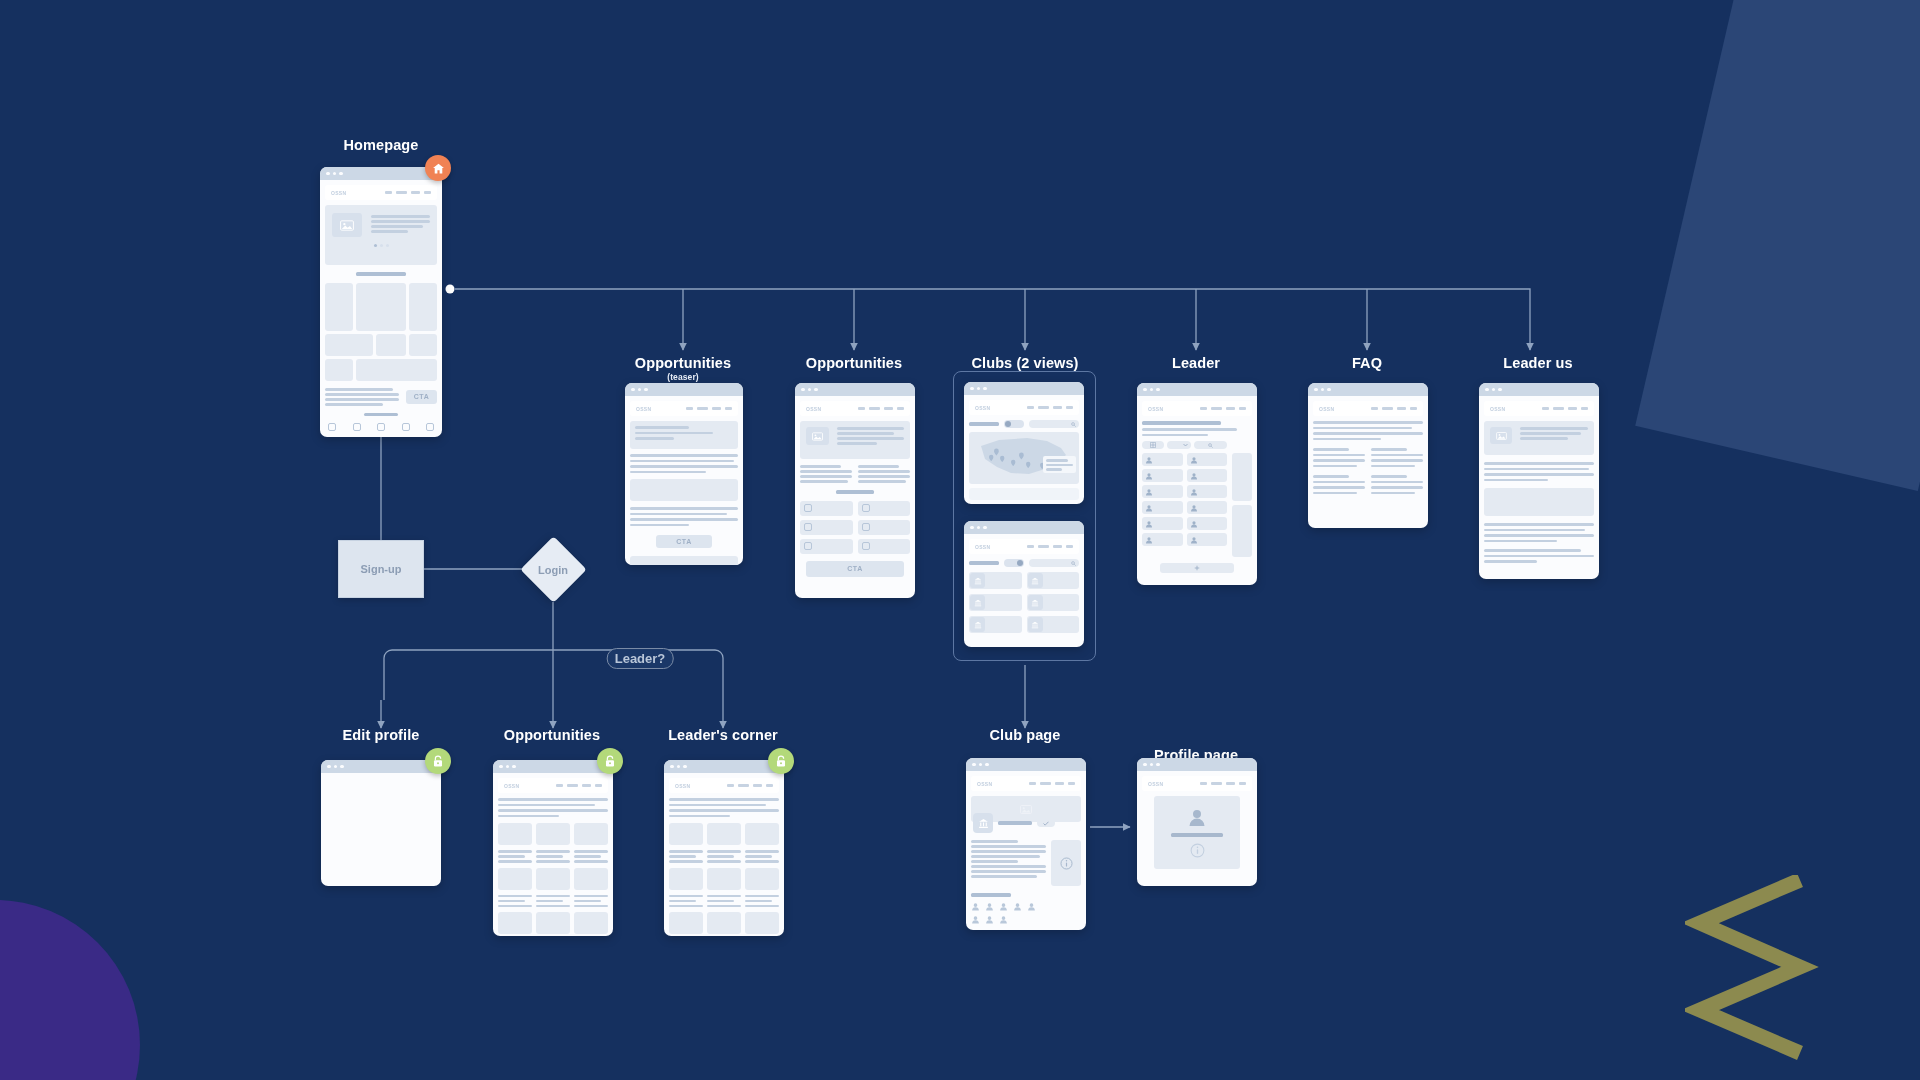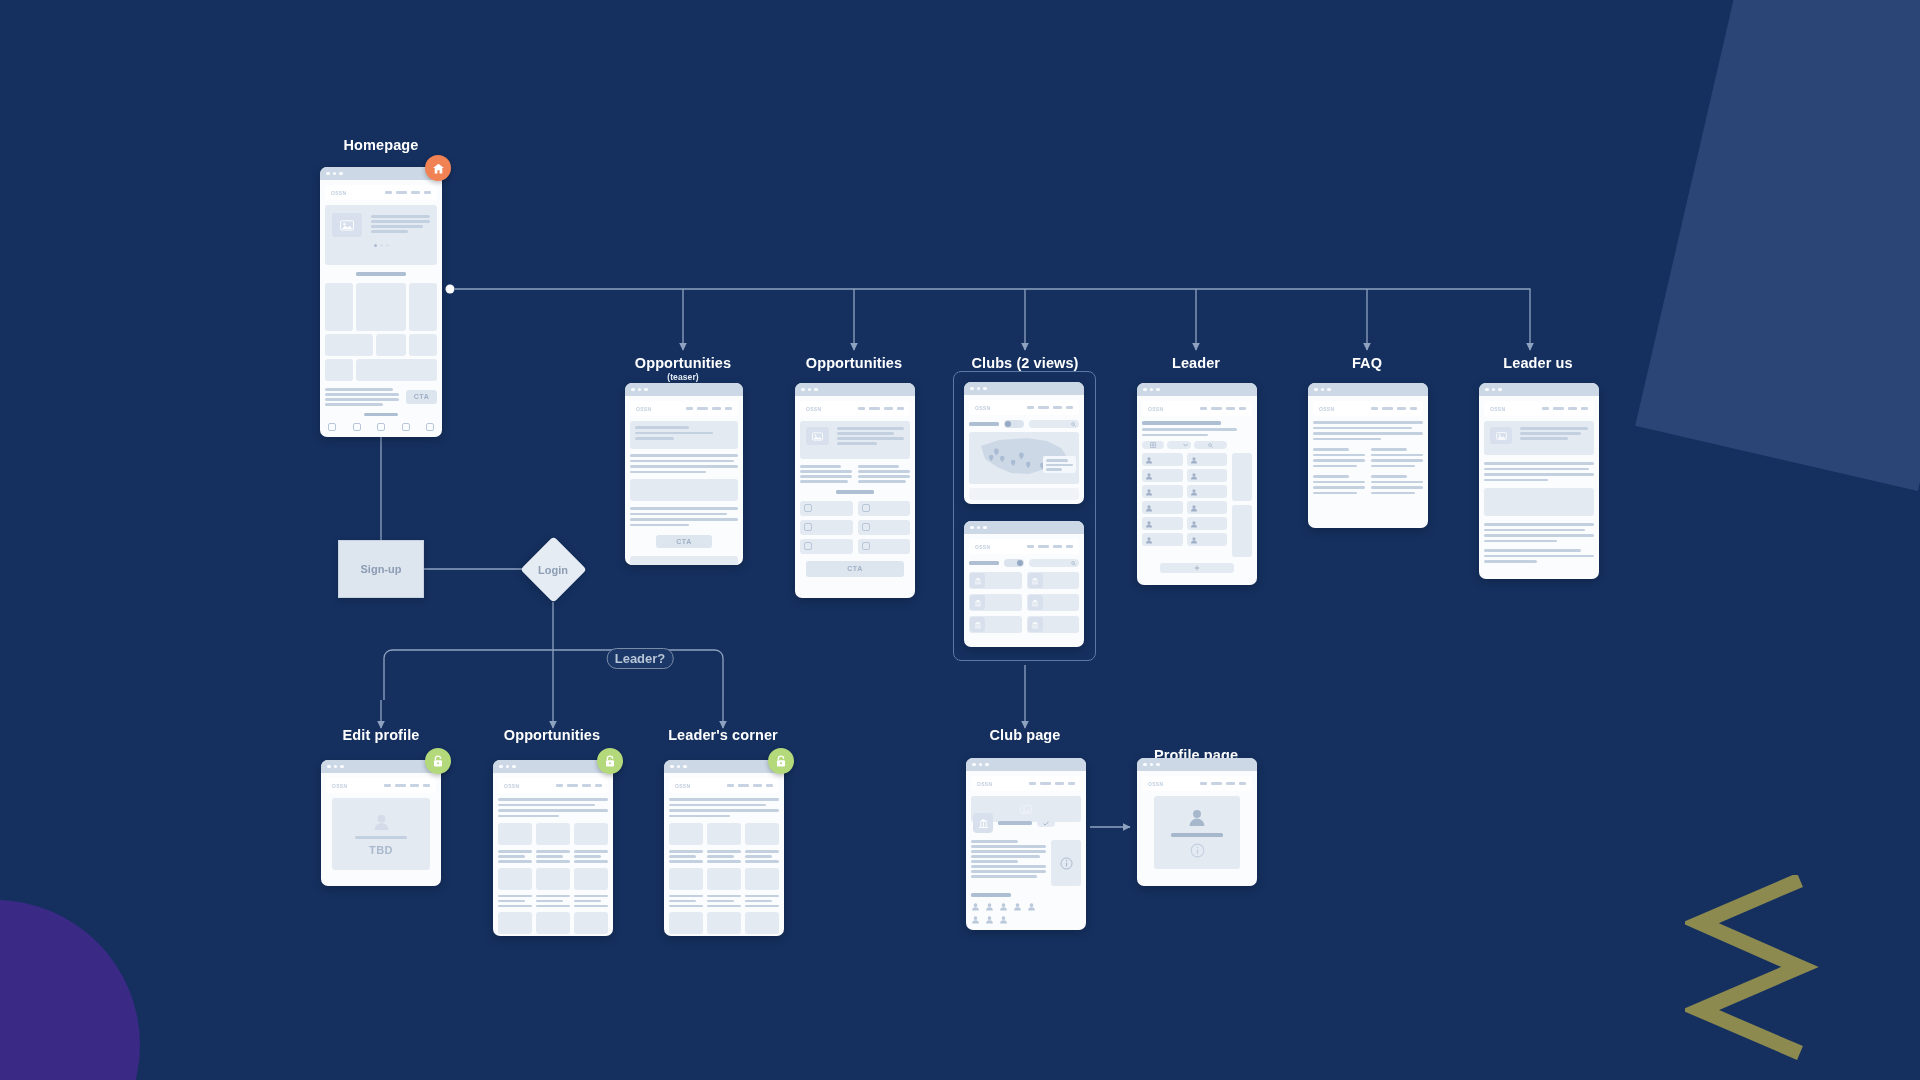--- a/index.html
+++ b/index.html
@@ -805,38 +805,20 @@
       <rect x="3.2" y="9" width="13.6" height="10.5" rx="2" fill="#ffffff"></rect>
       <circle cx="10" cy="14" r="1.7" fill="#b3d97a"></circle>
     </svg>
   </div>
   <div class="card" style="left:321px; top:760px; width:120px; height:126px;">
     <div class="card-bar">
         <i></i>
         <i></i>
         <i></i>
       </div>
-    <div class="card-body">
-      <div class="nav">
-        <span class="logo">OSSN</span>
-        <span class="navlinks">
-          <u style="width:7px"></u>
-            <u style="width:11px"></u>
-            <u style="width:9px"></u>
-            <u style="width:7px"></u>
-        </span>
-      </div>
-      <div class="blk" style="height:72px;margin:4px 6px 0;display:flex;flex-direction:column;align-items:center;justify-content:center;gap:5px;">
-        <svg width="19" height="19" viewBox="0 0 20 20">
-          <path d="M10 3 a4 4 0 1 1 0 8 a4 4 0 1 1 0 -8 M2.5 19 a7.5 7.5 0 0 1 15 0 Z" fill="#d3dce8"></path>
-        </svg>
-        <div class="ln d" style="width:52px;height:3px;background:#c3d0e0;"></div>
-        <span style="color:#aab9cd;font-size:11px;font-weight:bold;letter-spacing:.5px;">TBD</span>
-      </div>
-    </div>
   </div>
 
   <div class="title" style="left:552px; top:727px;">
     <span>Opportunities</span>
   </div>
   <div class="badge lock" style="left:597px; top:748px;">
     <svg width="12" height="13" viewBox="0 0 20 22">
       <path d="M5.5 9 V6.5 a4.5 4.5 0 0 1 9 0" fill="none" stroke="#ffffff" stroke-width="2"></path>
       <rect x="3.2" y="9" width="13.6" height="10.5" rx="2" fill="#ffffff"></rect>
       <circle cx="10" cy="14" r="1.7" fill="#b3d97a"></circle>

